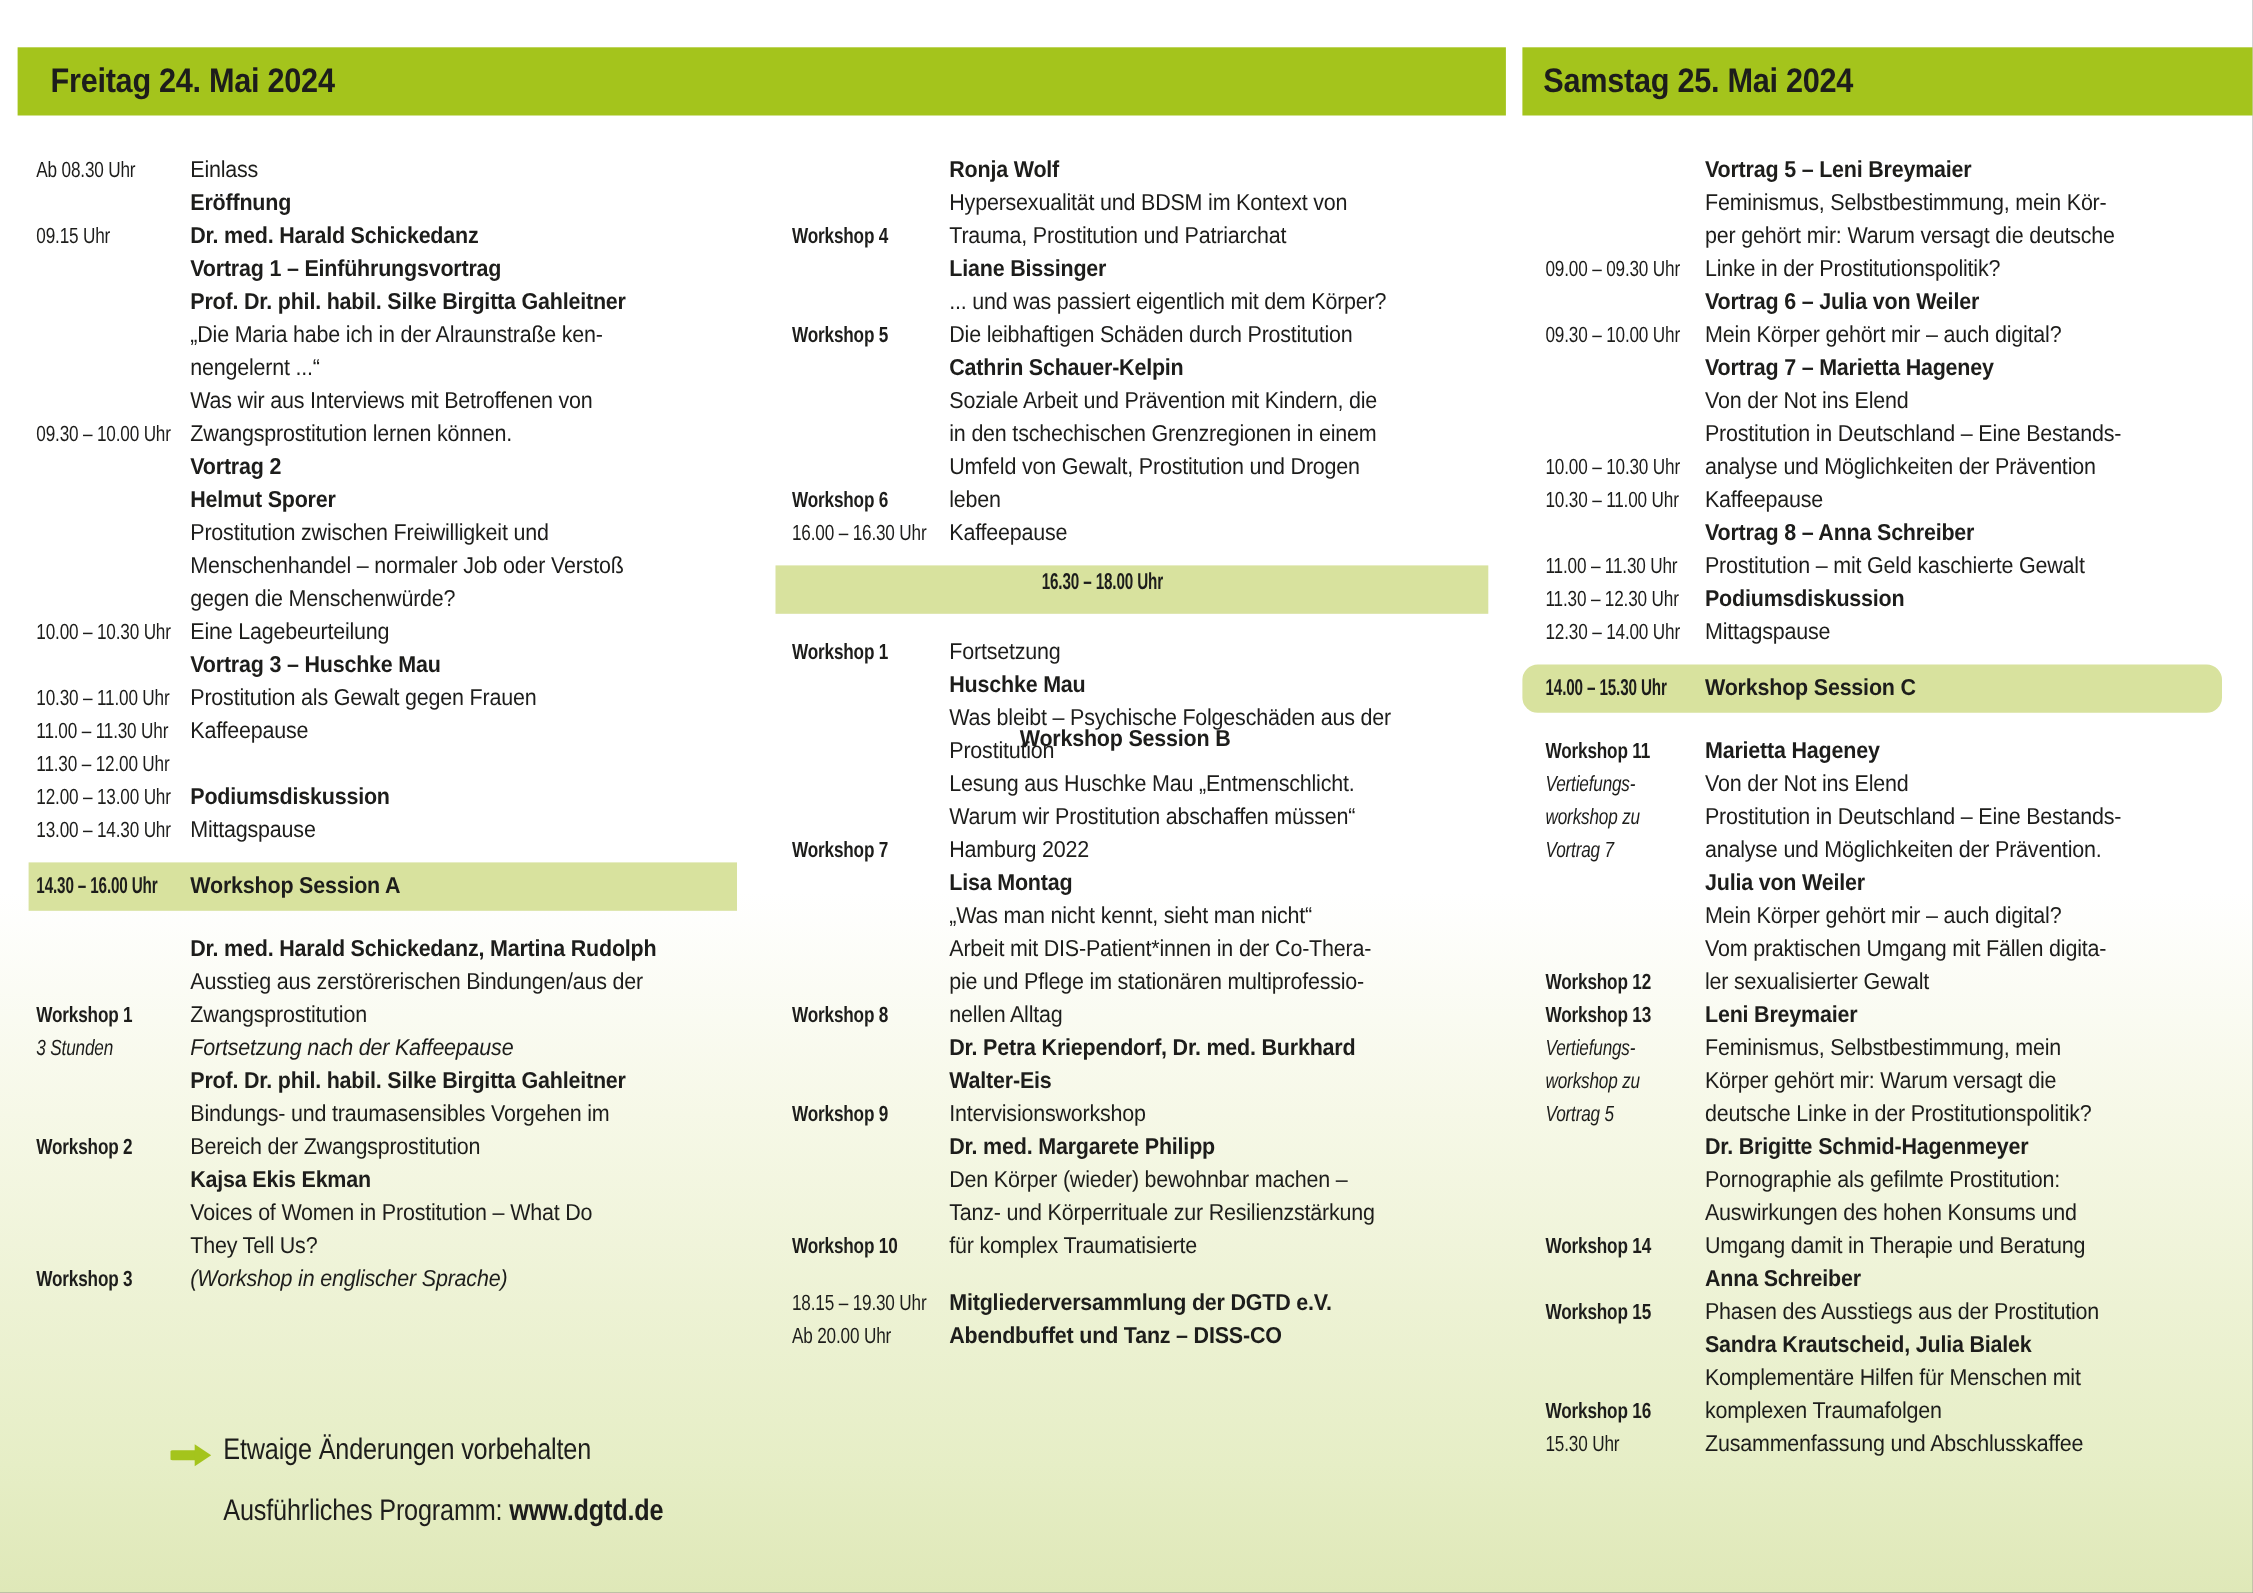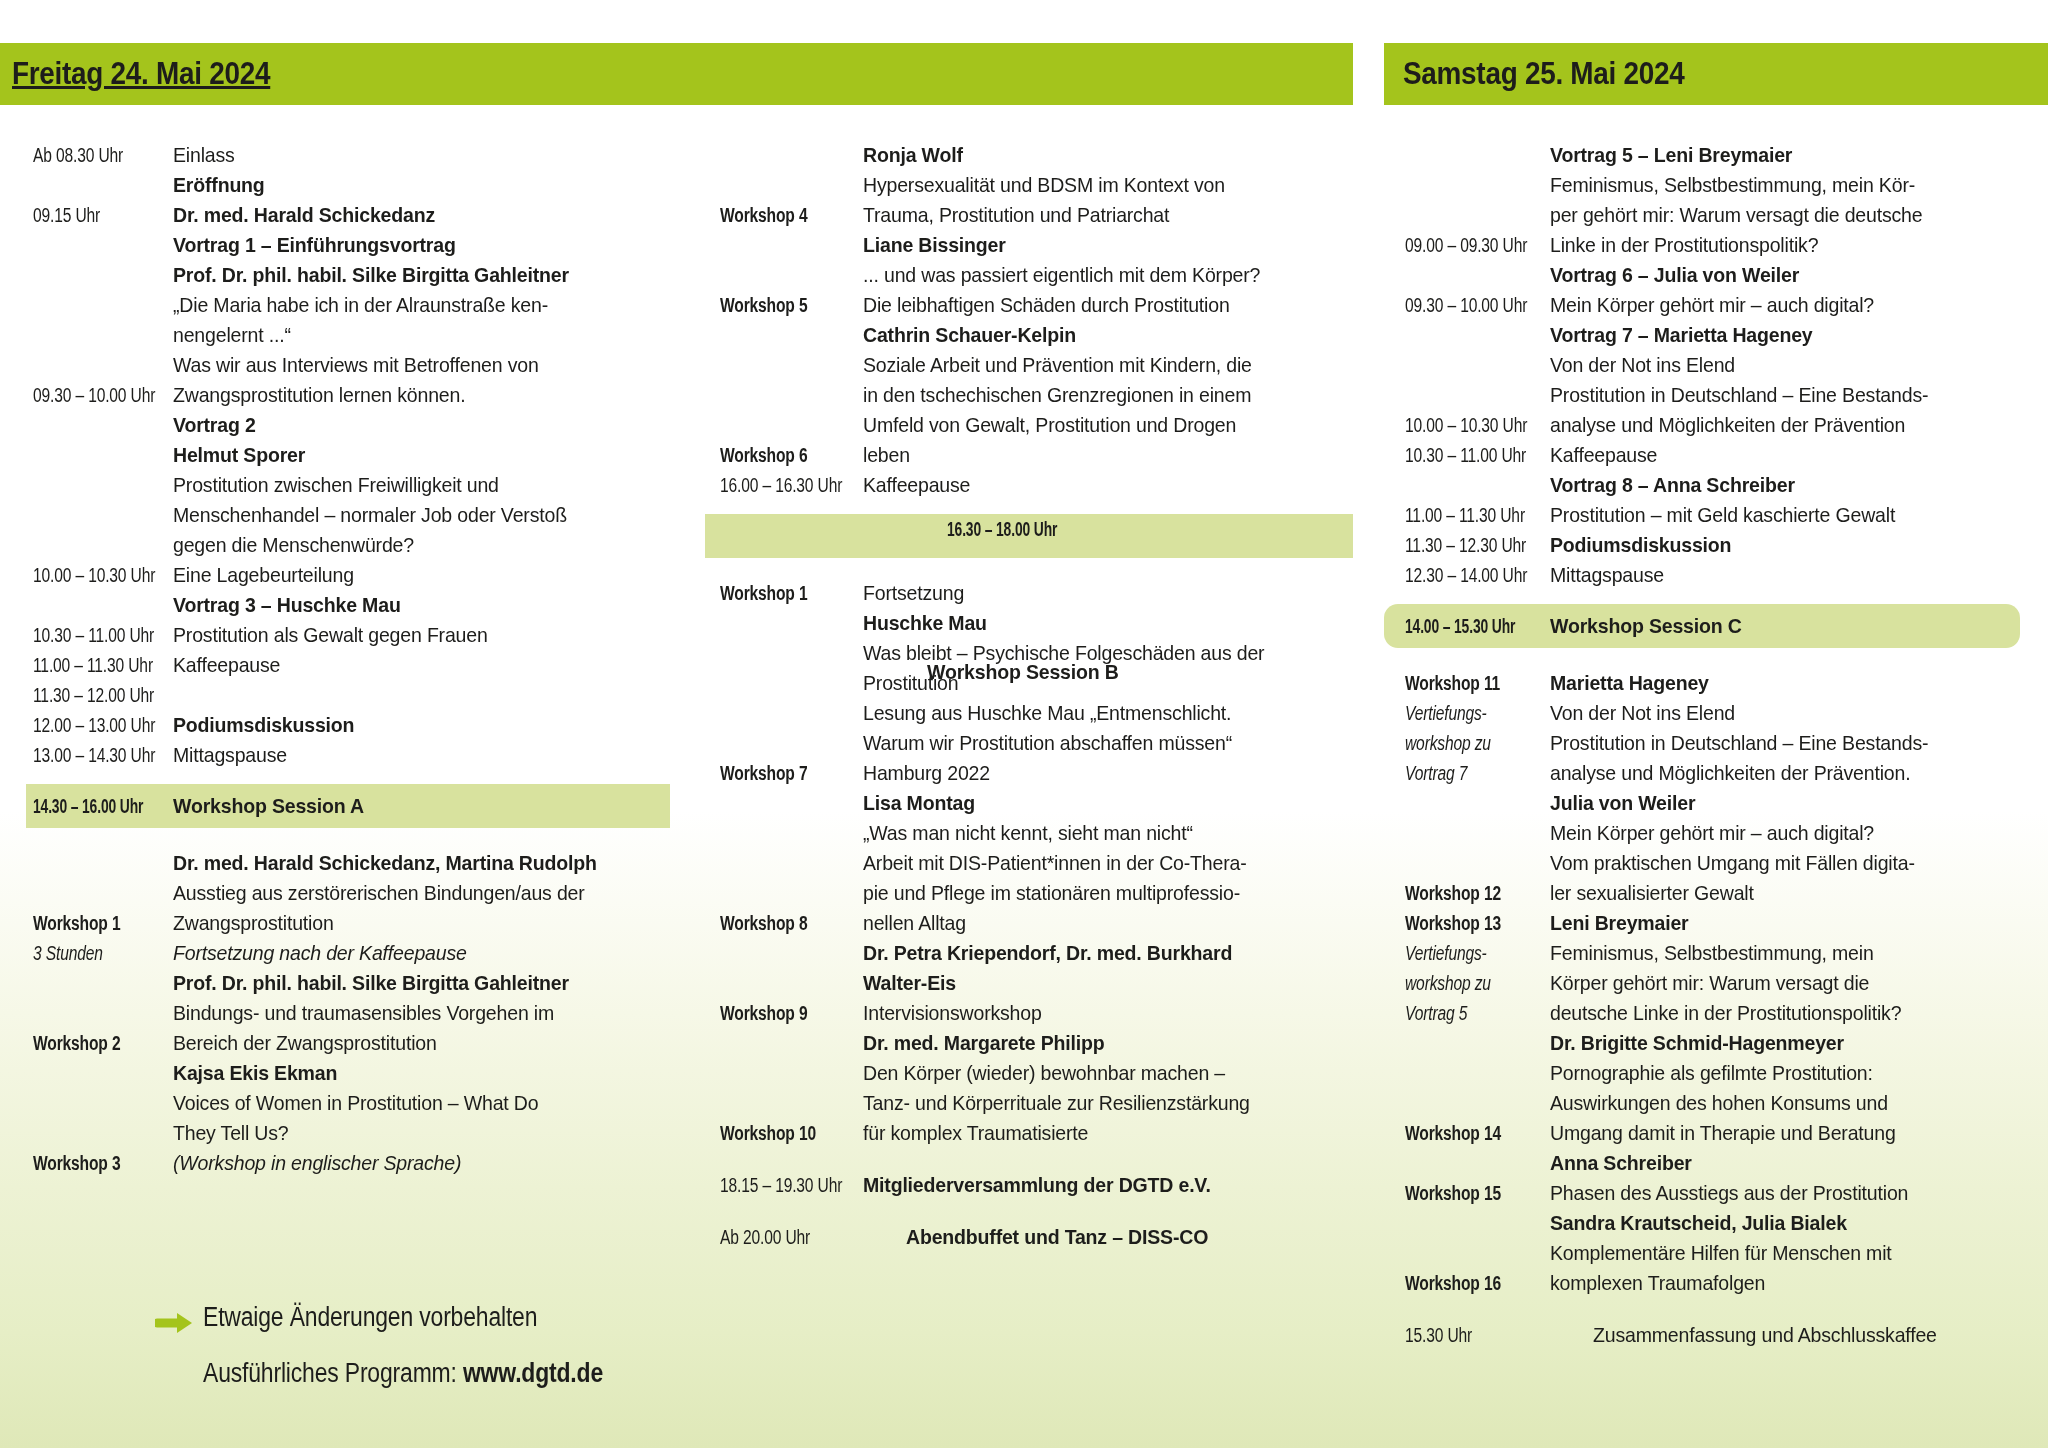--- a/index.html
+++ b/index.html
@@ -3,21 +3,21 @@
 <meta charset="utf-8">
 <title>Programm</title>
 <style>
   html,body{margin:0;padding:0;background:#888;}
   .page{
     position:relative;width:2048px;height:1448px;overflow:hidden;
     background:linear-gradient(180deg,#ffffff 0%,#ffffff 56%,#f6f8e7 70%,#edf2d4 82%,#e6eec6 92%,#dfe8b8 100%);
     font-family:"Liberation Sans",sans-serif;color:#1d1d1b;
   }
   .bar{position:absolute;top:43px;height:62px;background:var(--green,#a4c41c);display:flex;align-items:center;box-sizing:border-box;}
-  .bar.freitag{left:0;width:1353px;padding-left:12px;text-decoration:underline;}
+  .bar.freitag{left:16px;width:1353px;padding-left:30px;}
   .bar.samstag{left:1384px;width:664px;padding-left:19px;}
   .bar .day-title{font-size:31px;font-weight:bold;letter-spacing:-0.3px;white-space:nowrap;transform:scaleX(0.9);transform-origin:0 50%;}
   .col{position:absolute;top:140px;}
   .col1{left:33px;width:637px;}
   .col2{left:720px;width:633px;}
   .col3{left:1405px;width:615px;}
   .entry{display:flex;align-items:flex-end;}
   .lbl{flex:0 0 140px;min-width:0;}
   .col2 .lbl{flex-basis:143px;}
   .col3 .lbl{flex-basis:145px;}
@@ -26,21 +26,21 @@
   .desc .ln{transform:scaleX(0.93);}
   .lbl .ln{font-size:20px;transform:scaleX(0.78);}
   .b{font-weight:bold;}
   .i{font-style:italic;}
   .band{height:44px;margin:14px 0 20px;background:var(--band,#d8e29e);display:flex;align-items:center;box-sizing:content-box;}
   .col1 .band{margin-left:-7px;padding-left:7px;}
   .col2 .band{margin-left:-15px;padding-left:3px;flex-direction:column;}
   .col3 .band{margin-left:-21px;padding-left:21px;border-radius:14px;}
   .band .lbl .ln{transform:scaleX(0.66);font-size:21px;}
   .gap-sm{margin-top:22px;}
-  .gap-md{margin-top:22px;gap:43px;}
+  .gap-md{}
   .footnote{position:absolute;left:155px;top:1300px;font-size:27px;}
   .foot-row1{display:flex;align-items:flex-end;}
   .foot-row1 .txt{margin-left:10px;}
   .txt{display:inline-block;white-space:nowrap;transform:scaleX(0.85);transform-origin:0 50%;letter-spacing:-0.2px;line-height:34px;}
   .foot-row2{margin-top:22px;padding-left:48px;}
   .arrow{width:38px;height:22px;display:block;}
 </style>
 </head>
 <body>
 

